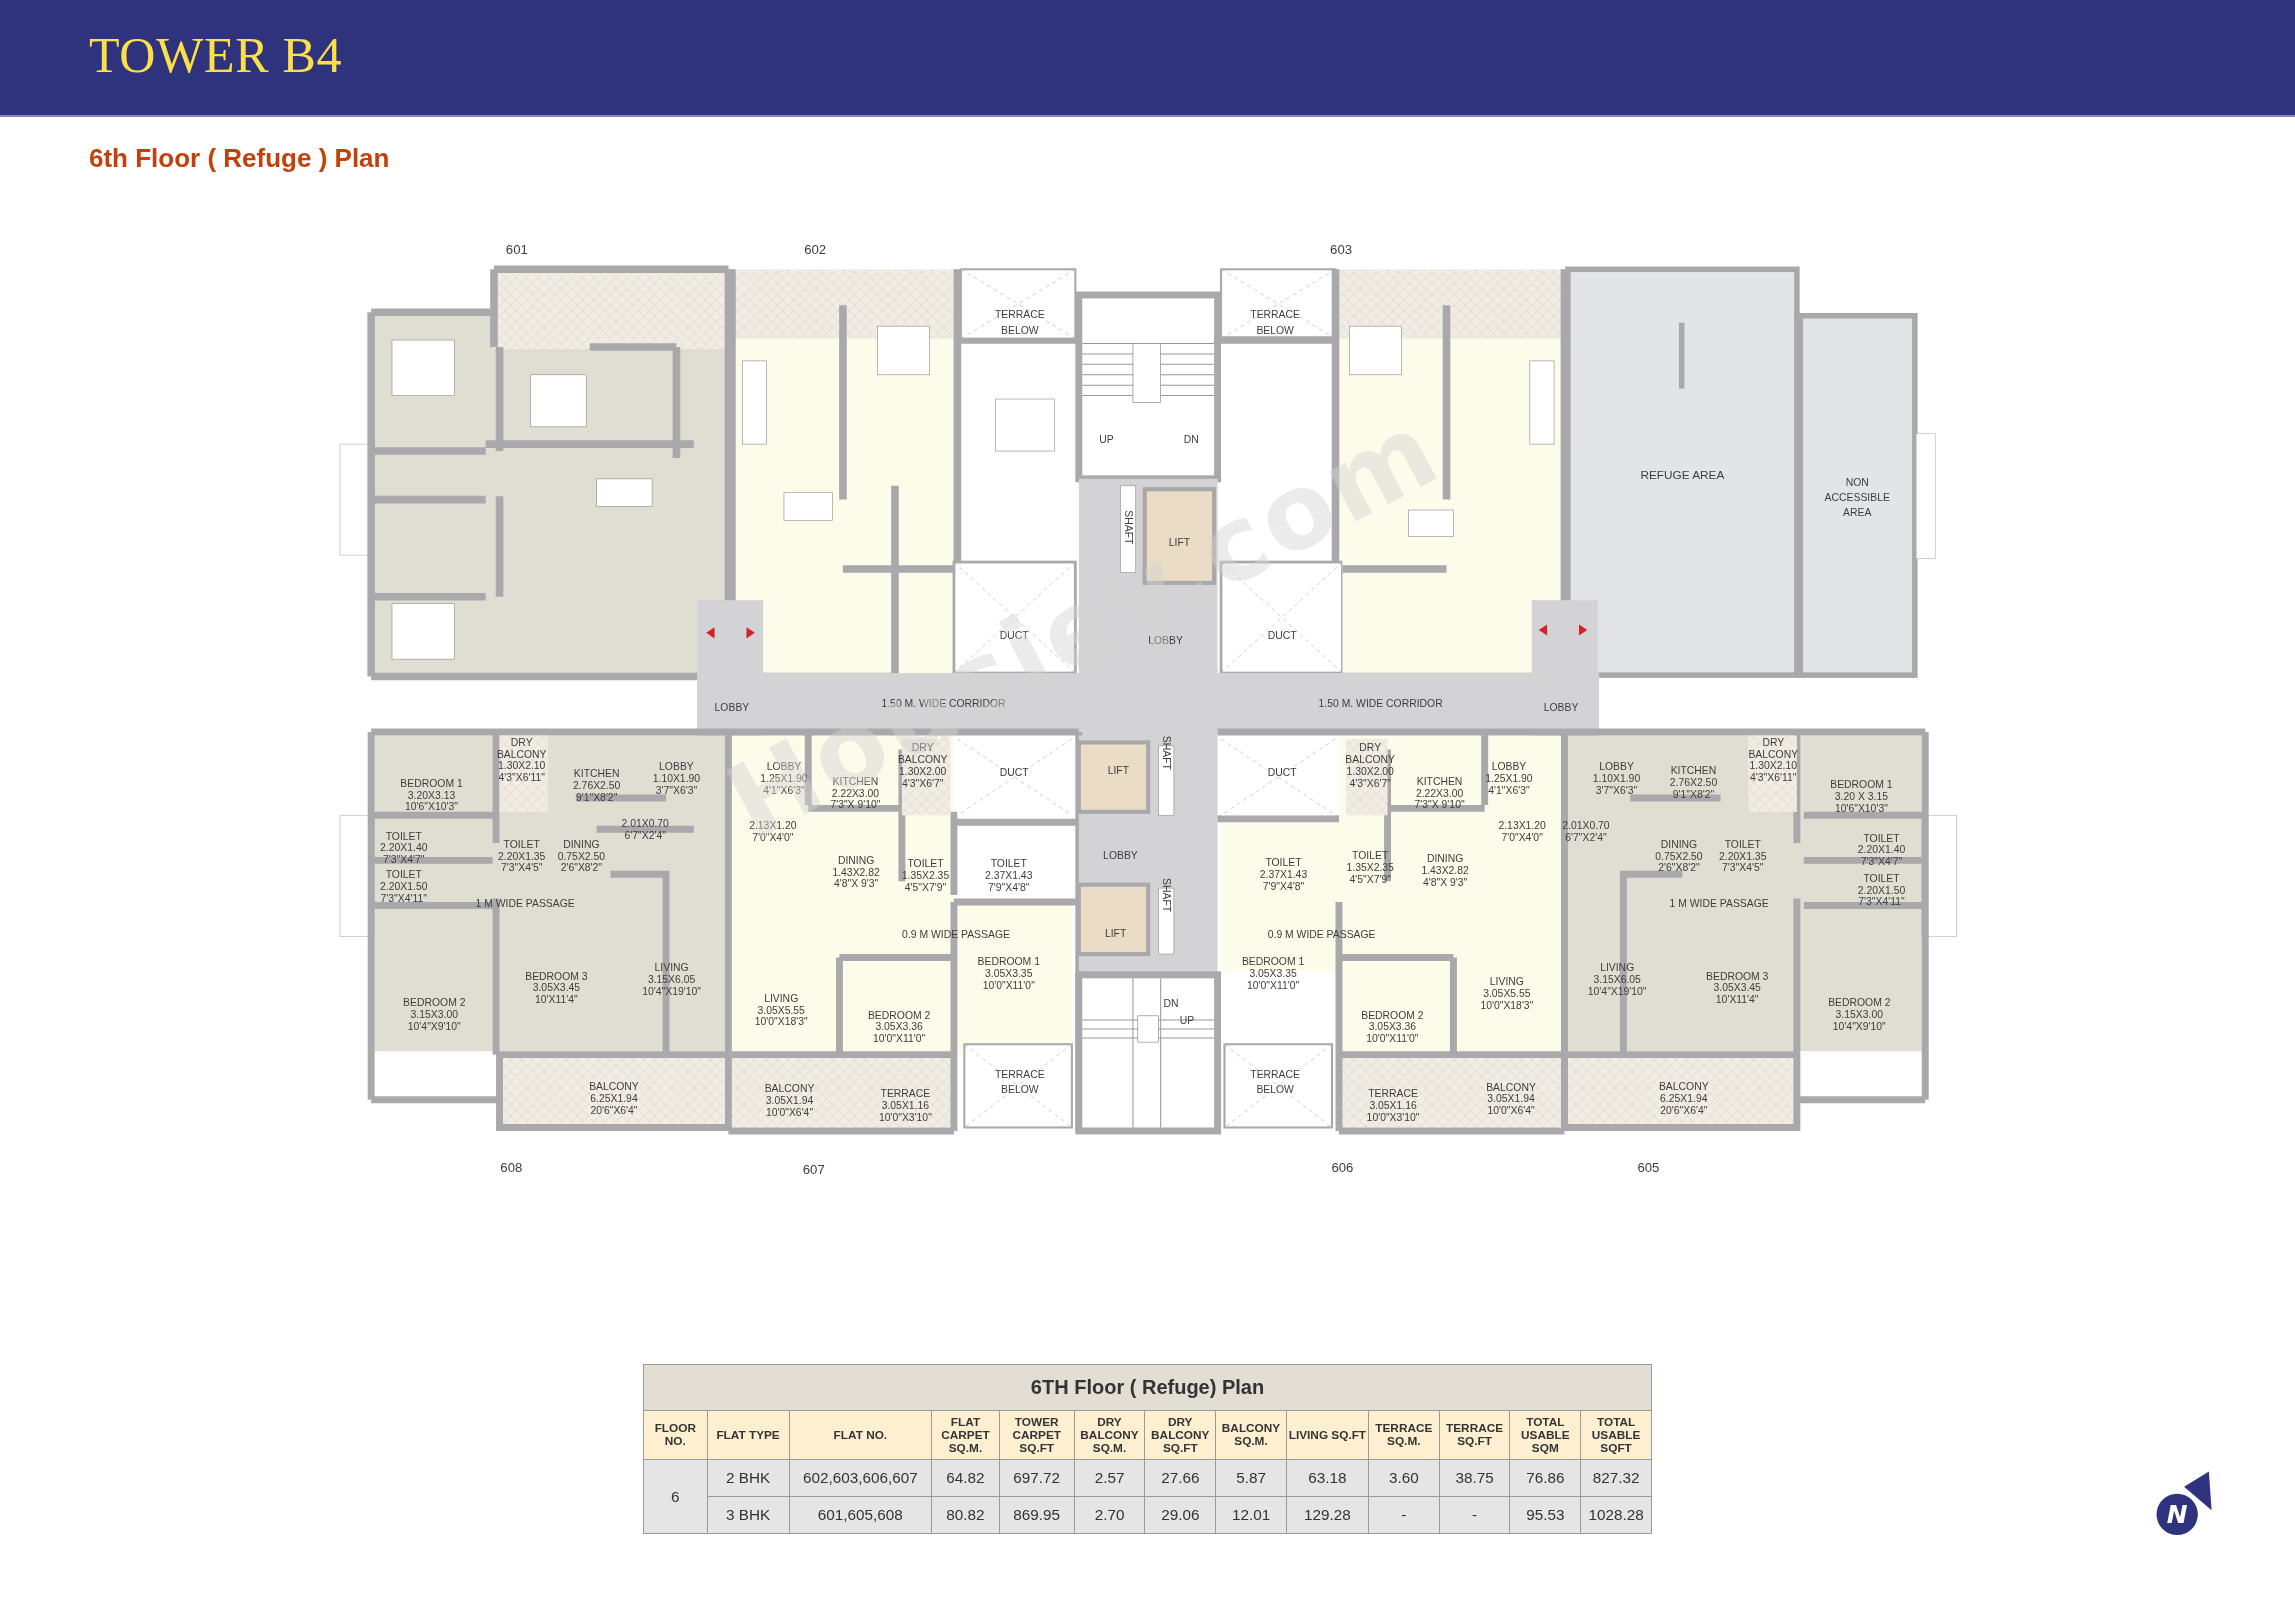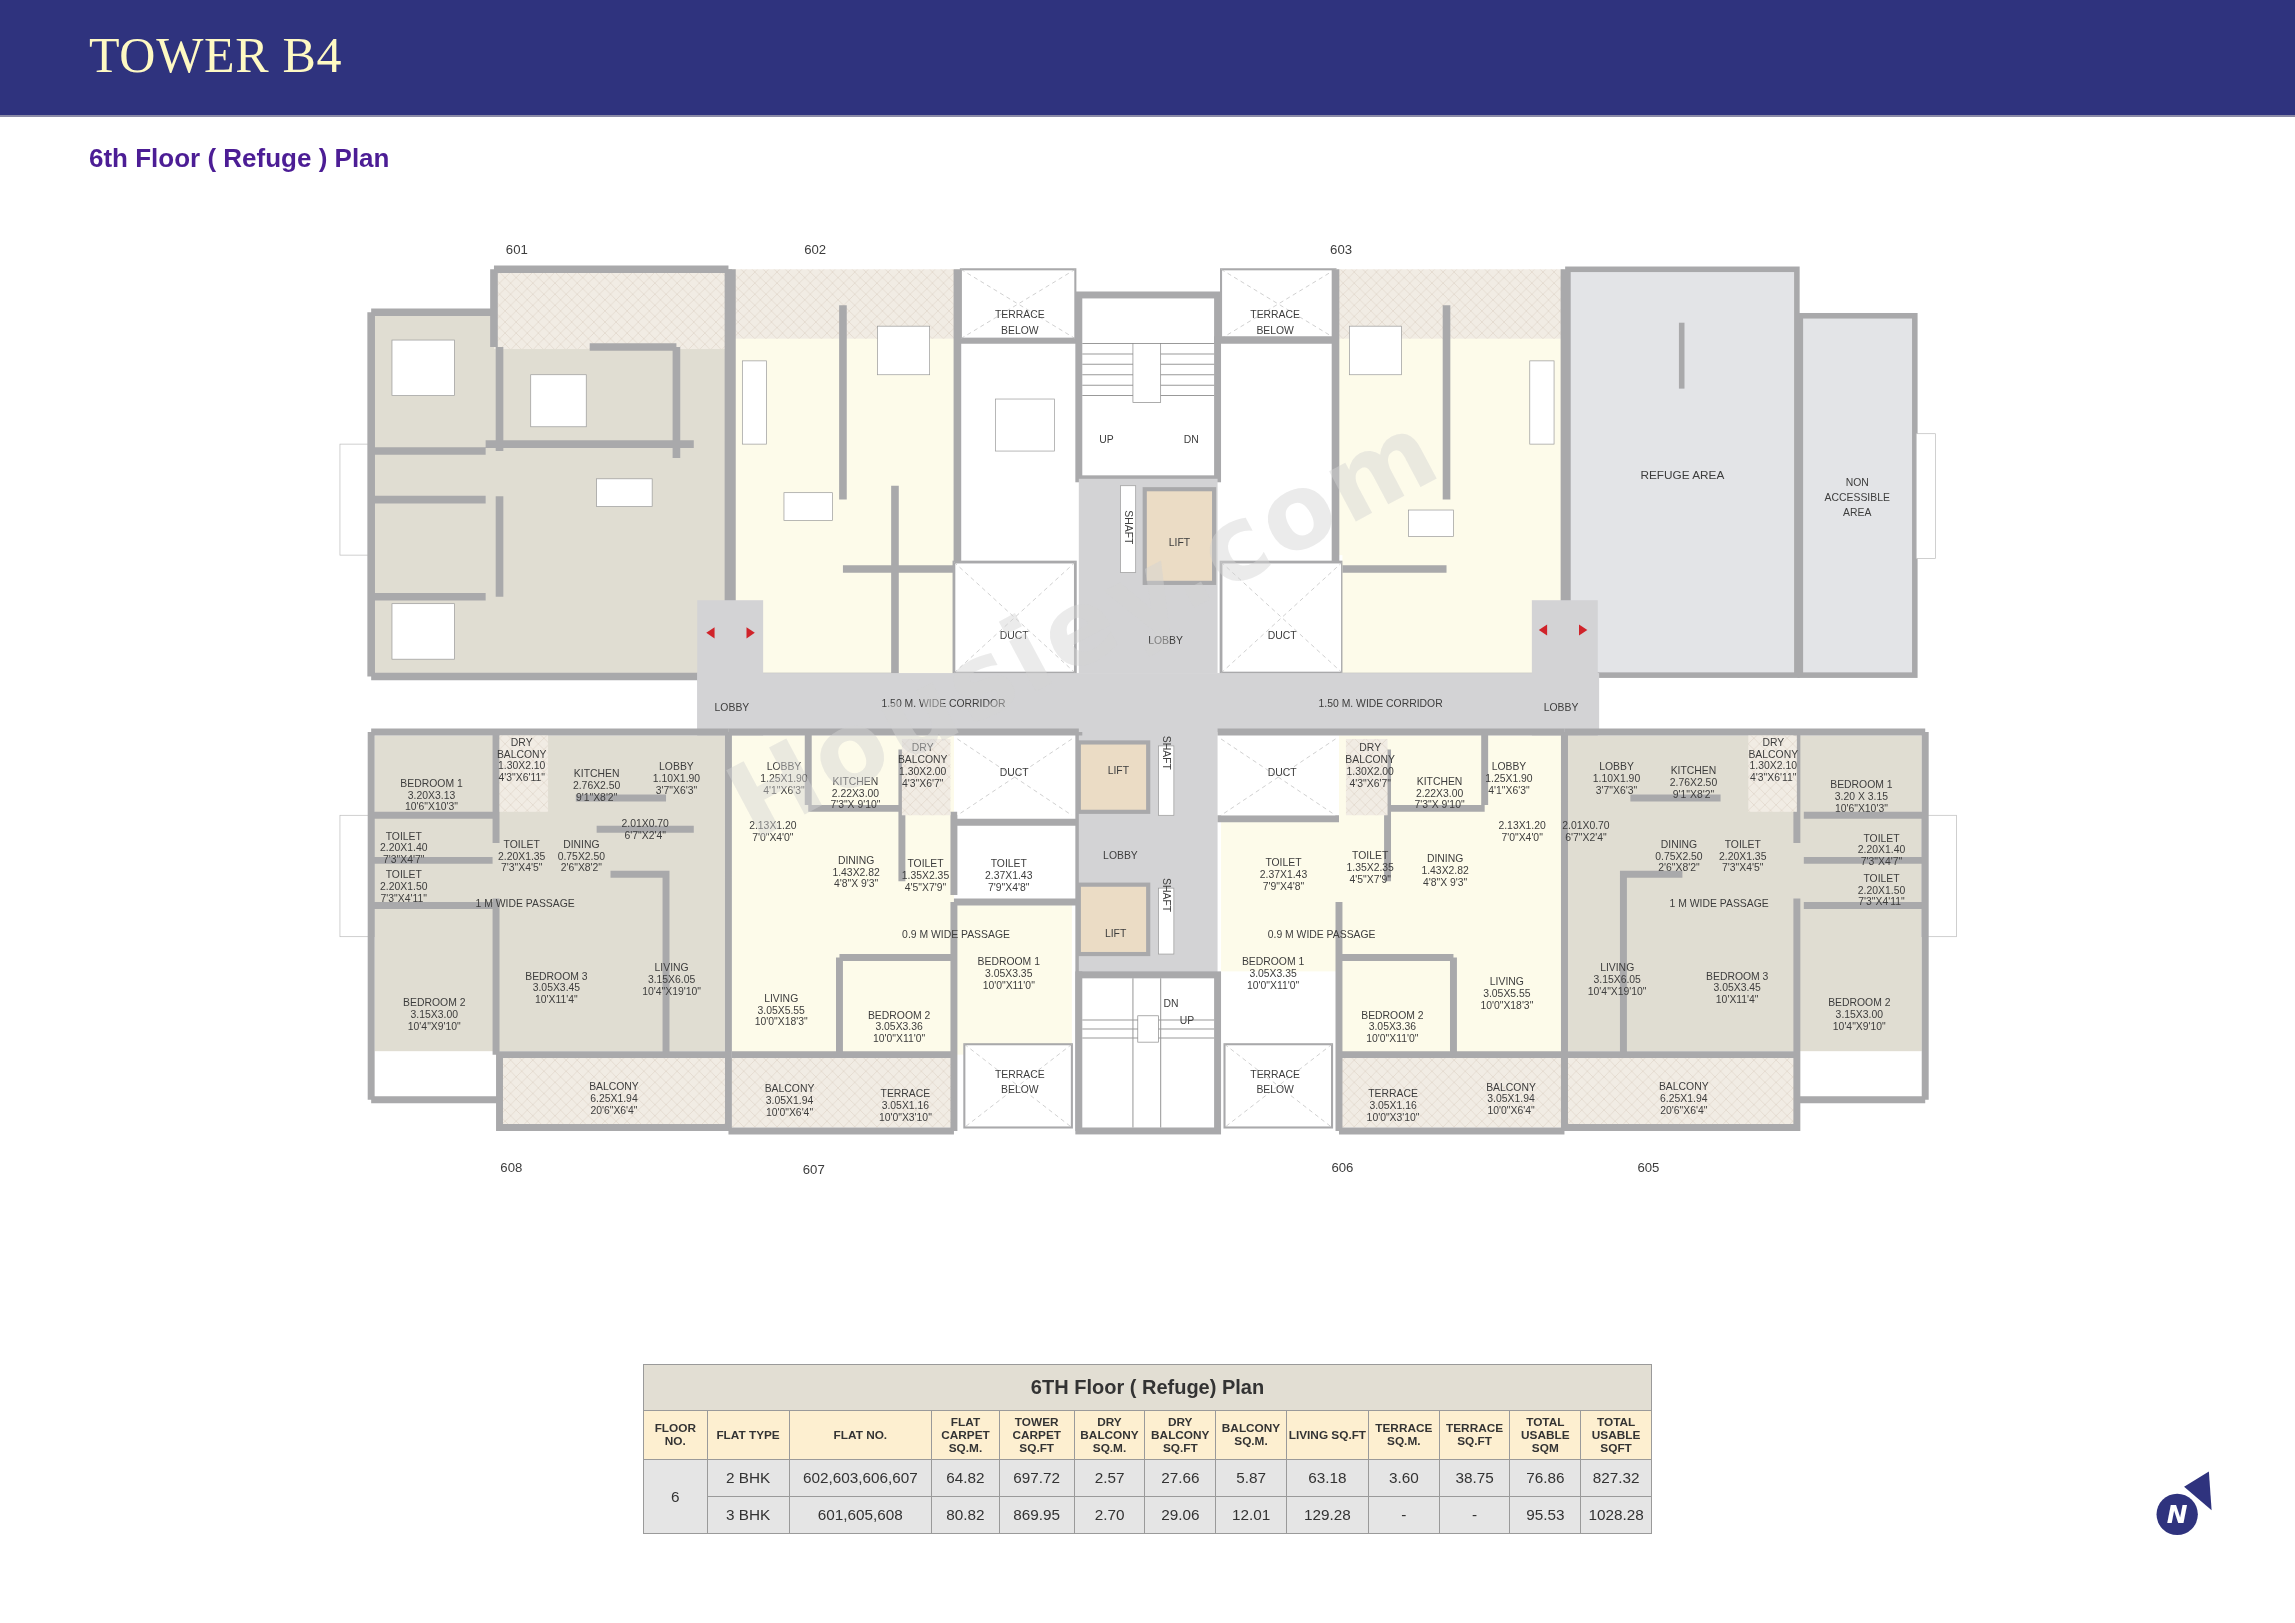--- a/index.html
+++ b/index.html
@@ -1,21 +1,21 @@
 <!DOCTYPE html>
 <html style="font-size:11px"><head>
 <meta charset="utf-8">
 <style>
   * { box-sizing: border-box; margin: 0; padding: 0; }
   html, body { width: 2295px; height: 1623px; background: #ffffff; overflow: hidden; }
   body { font-family: "Liberation Sans", "DejaVu Sans", sans-serif; color: #3a3a3a; position: relative; }
 
   .header-bar { position: absolute; left: 0; top: 0; width: 2295px; height: 117px; background: #2f337e; border-bottom: 2.1px solid #8a8aa6; }
-  .tower-title { position: absolute; left: 89px; top: 26px; font-family: "Liberation Serif", "DejaVu Serif", serif; font-size: 50px; color: #fef9c3; letter-spacing: 0.7px; }
-  .floor-subtitle { position: absolute; left: 89px; top: 143px; font-size: 26px; font-weight: bold; color: #4c1d95; }
+  .tower-title { position: absolute; left: 89px; top: 26px; font-family: "Liberation Serif", "DejaVu Serif", serif; font-size: 50px; color: #fde047; letter-spacing: 0.7px; }
+  .floor-subtitle { position: absolute; left: 89px; top: 143px; font-size: 26px; font-weight: bold; color: #c2410c; }
 
   .plan-wrap { position: absolute; left: 0; top: 0; width: 2295px; height: 1249px; }
   .plan-wrap svg { position: absolute; left: 0; top: 0; }
   .plan-wrap svg text { font-family: "Liberation Sans", "DejaVu Sans", sans-serif; fill: #3d3d3d; }
   .lbl { font-size: 15px; text-anchor: middle; }
   .lbl-big { font-size: 17px; text-anchor: middle; }
   .unitno { font-size: 19px; fill: #444; text-anchor: middle; }
 
   .watermark { position: absolute; left: 708px; top: 756px; font-size: 104px; font-weight: bold; color: rgba(210,210,210,0.45); transform: rotate(-28deg); transform-origin: left top; letter-spacing: 4.2px; pointer-events: none; font-family: "DejaVu Sans", sans-serif; }
 

